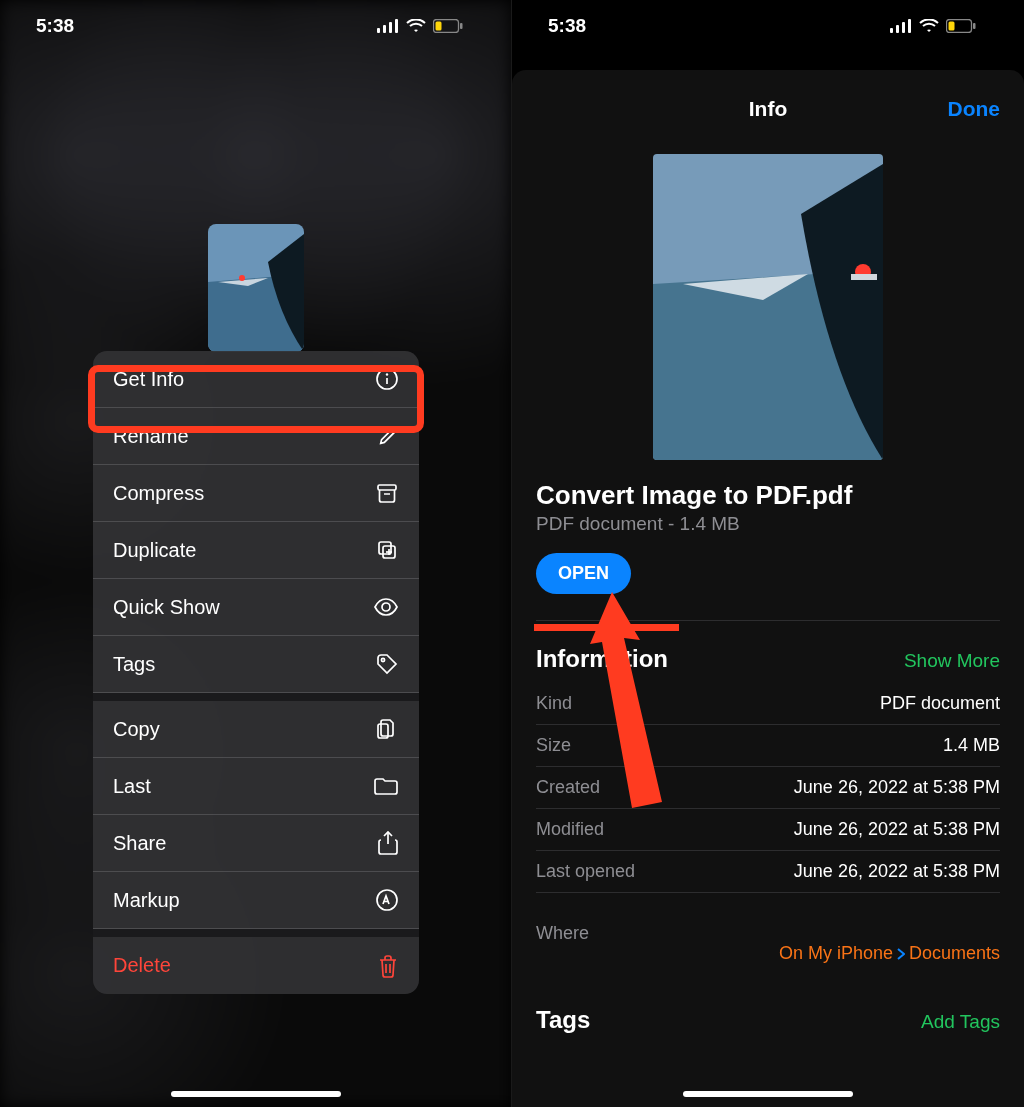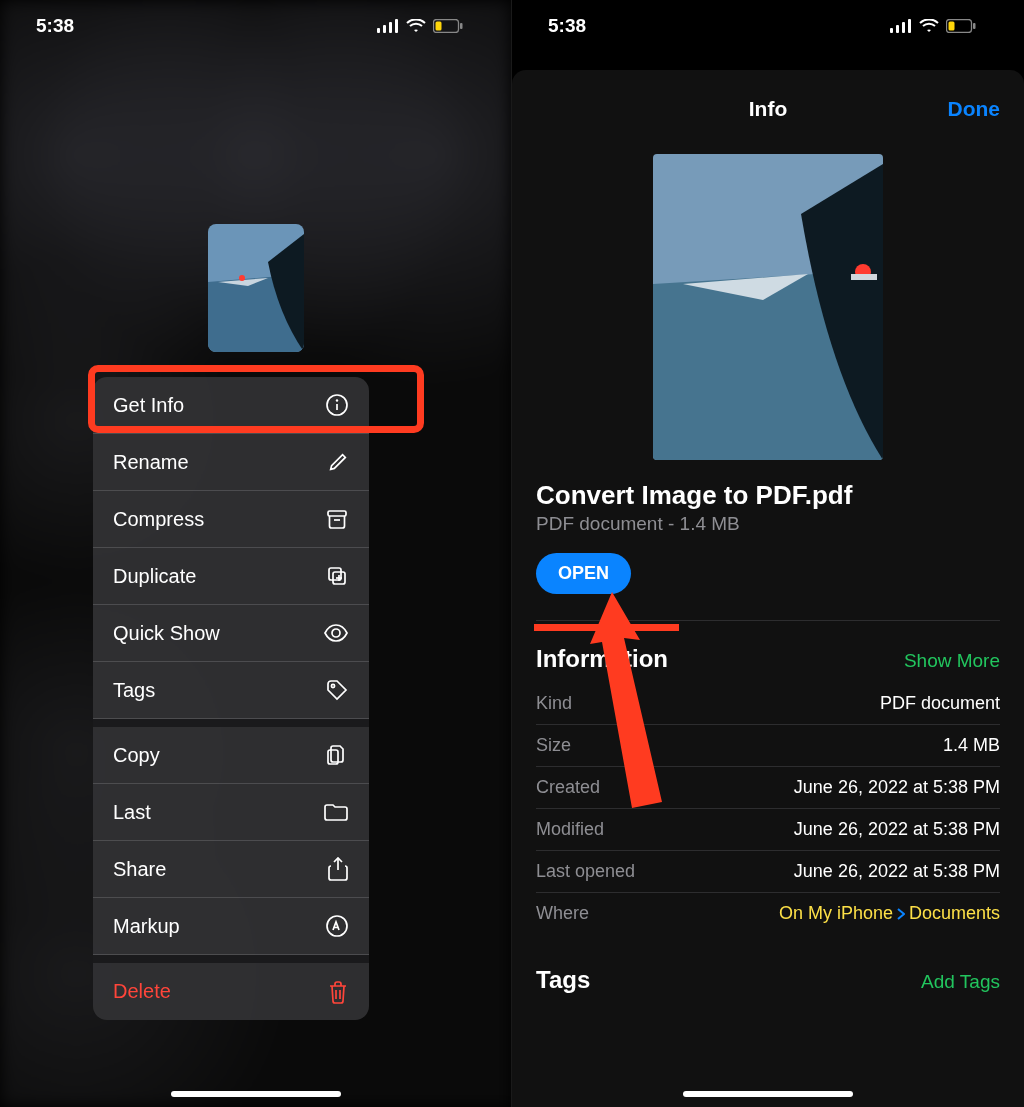--- a/index.html
+++ b/index.html
@@ -59,23 +59,23 @@
     width: 96px; height: 128px;
     border-radius: 8px;
     overflow: hidden;
     z-index: 10;
   }
   .thumb svg { width: 100%; height: 100%; display: block; }
 
   
   .context-menu {
     position: absolute;
-    top: 377px;
+    top: 351px;
     left: 93px;
-    width: 276px;
+    width: 326px;
     border-radius: 14px;
     overflow: hidden;
     background: rgba(50,50,52,.92);
     z-index: 10;
   }
   .menu-item {
     display: flex;
     align-items: center;
     justify-content: space-between;
     padding: 0 20px;
@@ -213,21 +213,21 @@
     display: flex;
     justify-content: space-between;
     align-items: center;
     padding: 10px 0;
     border-bottom: 1px solid #2d2d2f;
     font-size: 18px;
   }
   .info-row:last-child { border-bottom: none; }
   .info-row .k { color: #8e8e93; }
   .info-row .v { color: #fff; text-align: right; }
-  .info-row .v.link { color: #fde047; display: flex; align-items: center; gap: 4px; }
+  .info-row .v.link { color: #f97316; display: flex; align-items: center; gap: 4px; margin-top: 40px; }
 
 </style>
 </head>
 <body>
 
 <div class="phone left">
   <div class="blur-bg"></div>
 
   <div class="status-bar">
     <span class="status-time">5:38</span>

